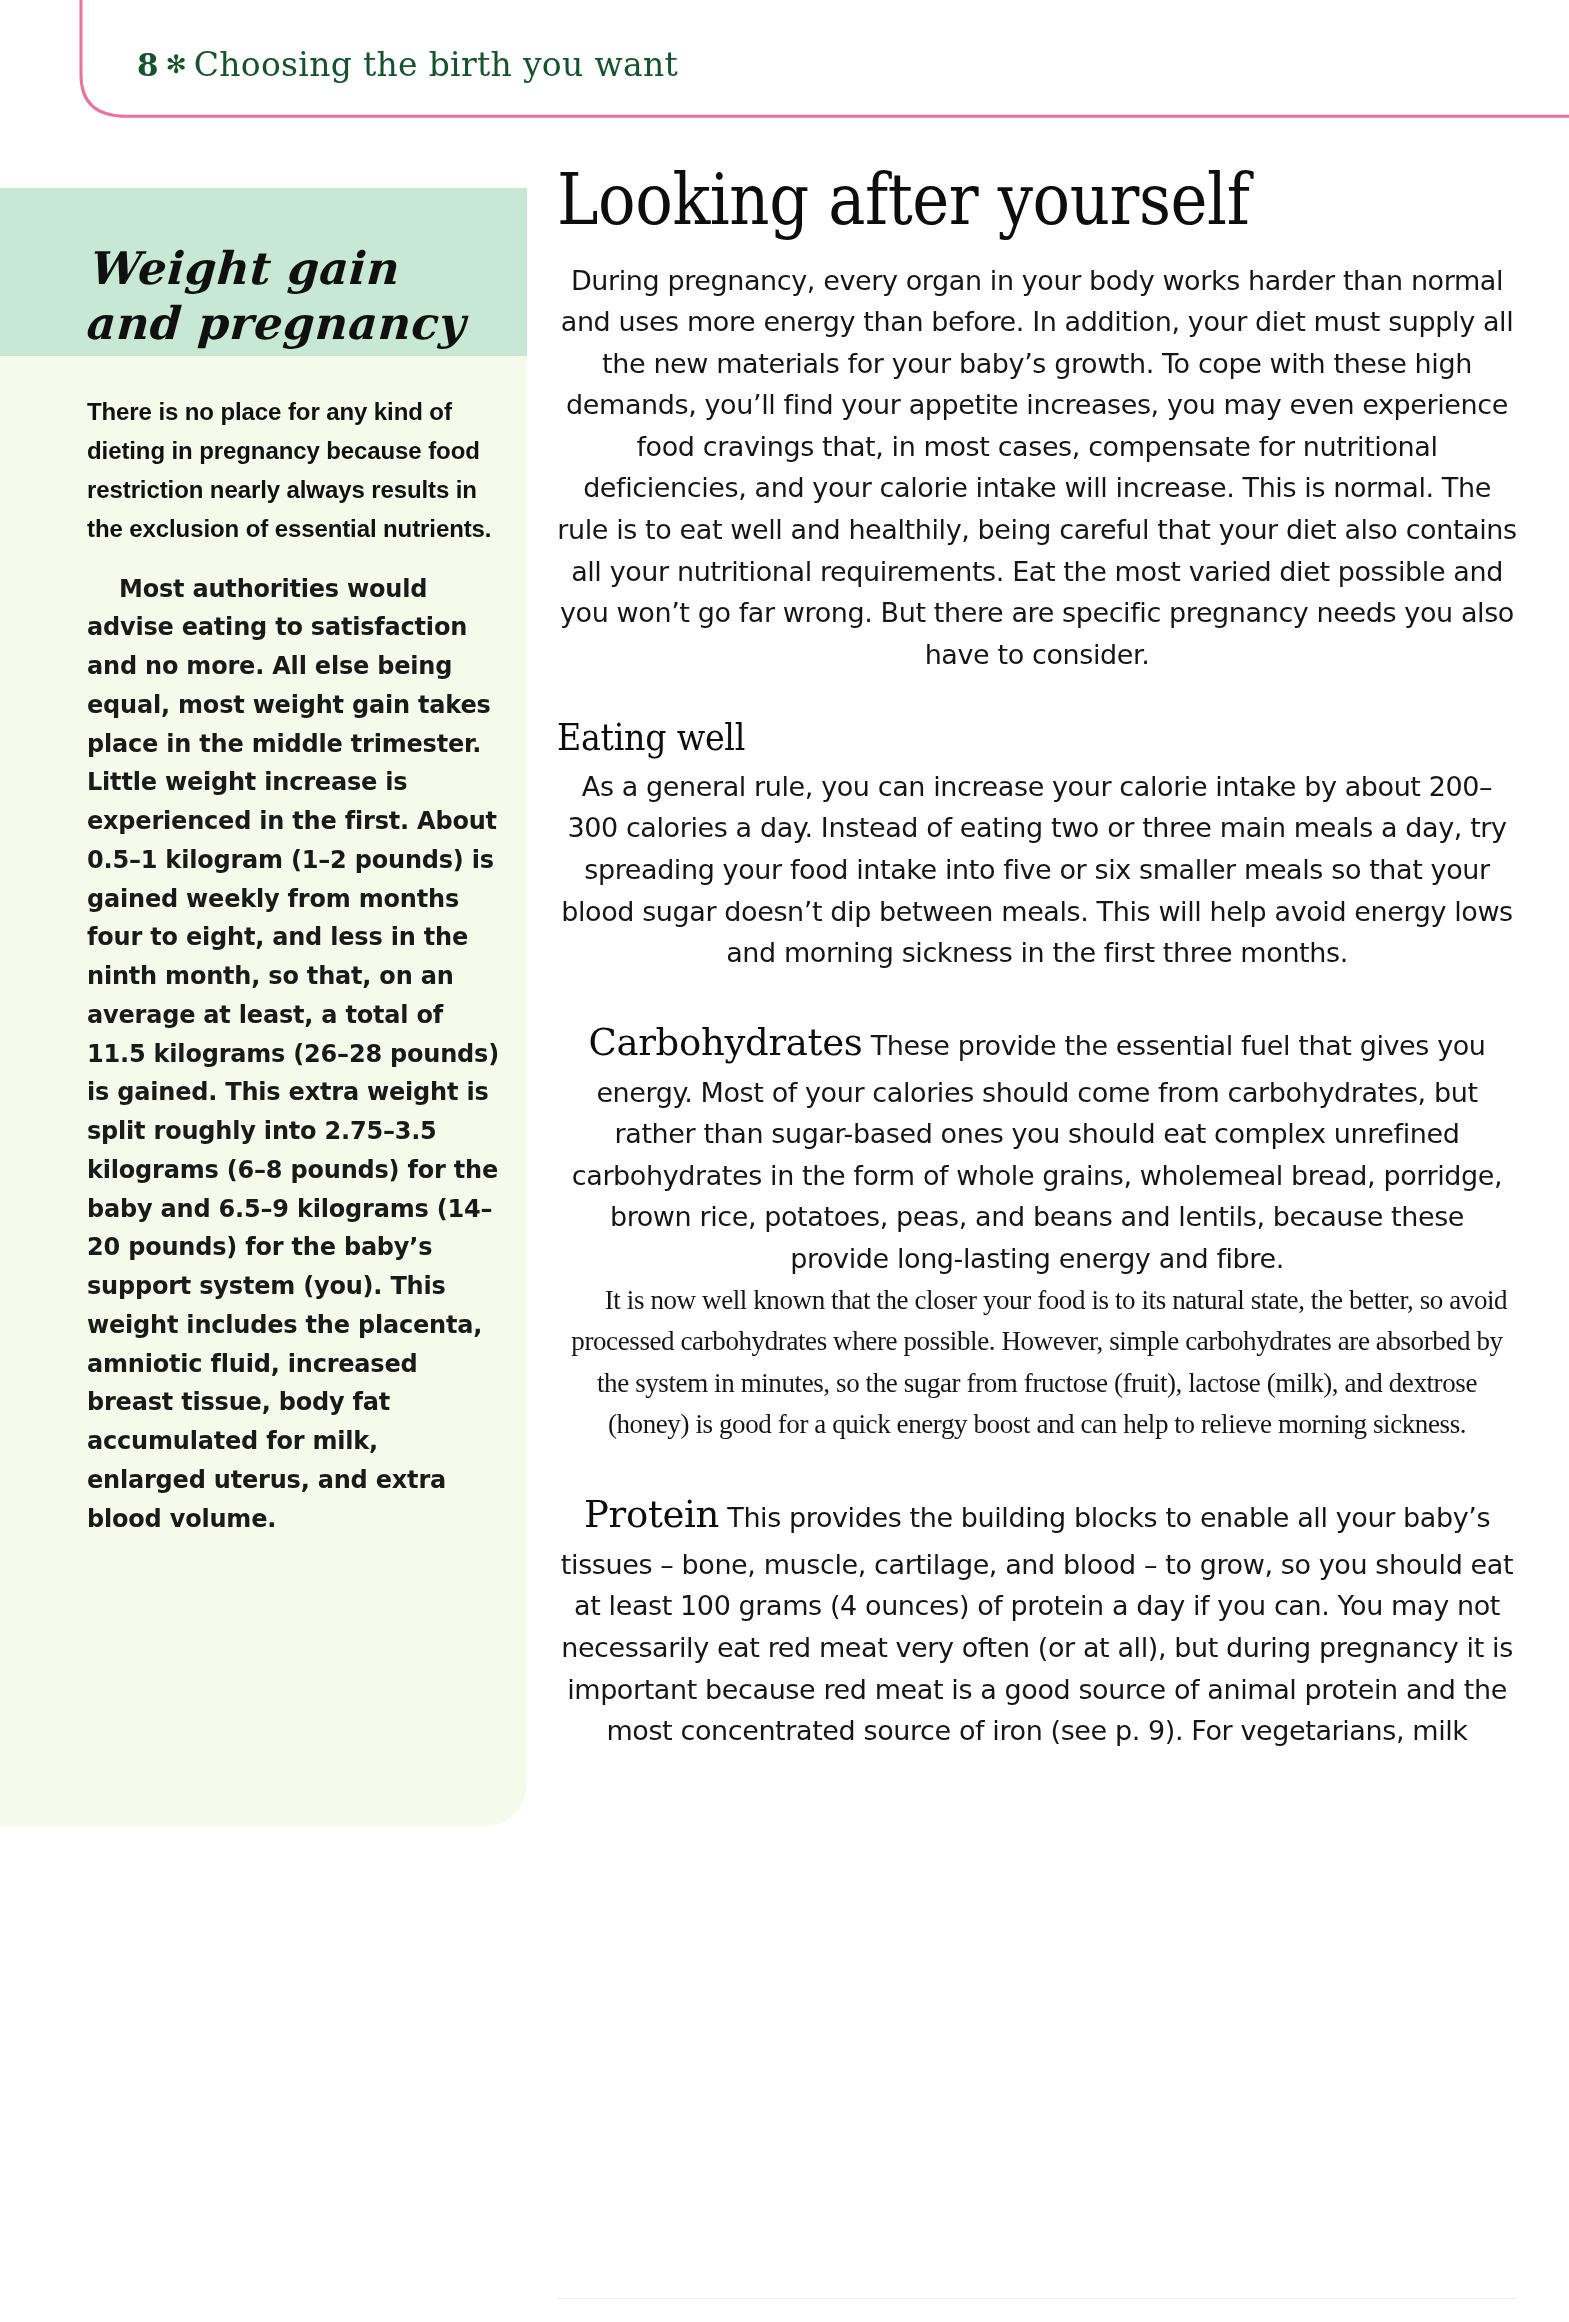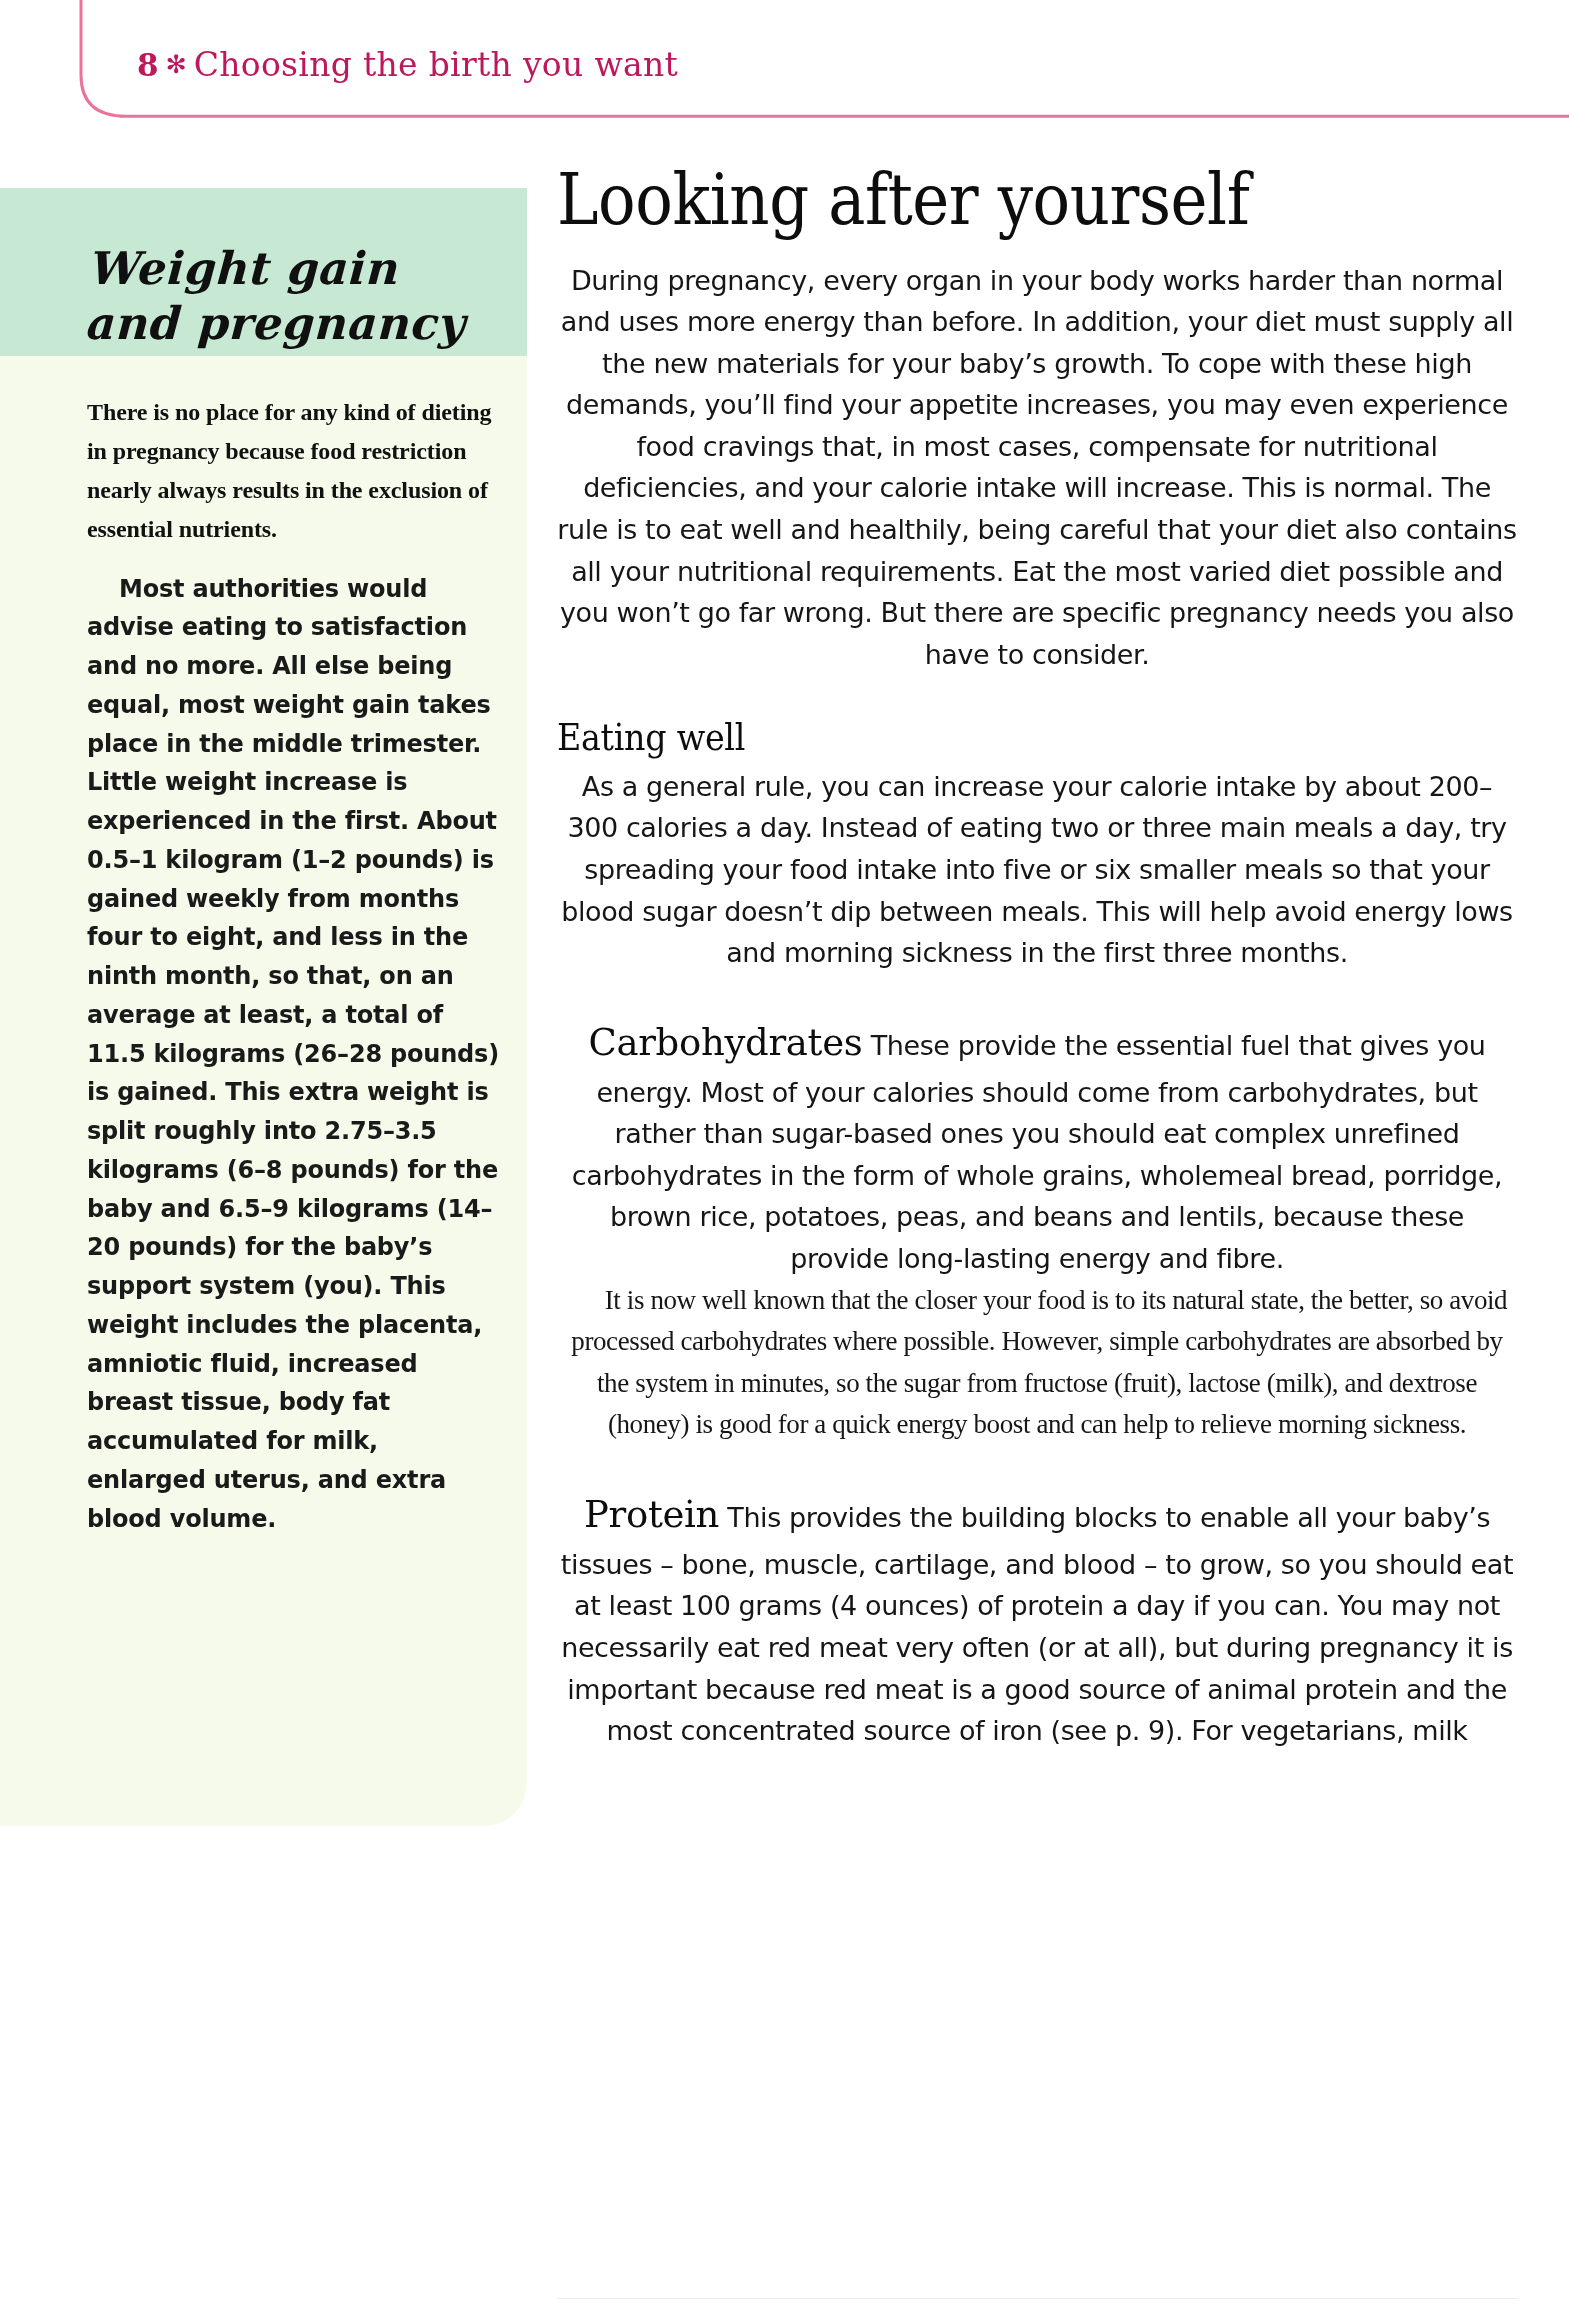--- a/index.html
+++ b/index.html
@@ -28,21 +28,21 @@
     width: 1570px;
     height: 122px;
     pointer-events: none;
   }
   #running-head .head-text {
     position: absolute;
     left: 137px;
     top: 45px;
     font-family: "DejaVu Serif", serif;
     font-size: 33px;
-    color: #be185d;
+    color: #14532d;
     letter-spacing: 0.3px;
     white-space: nowrap;
   }
   #running-head .folio {
     font-weight: bold;
     font-size: 31px;
   }
   #running-head .star {
     font-size: 25.4px;
     position: relative;
@@ -80,21 +80,21 @@
     letter-spacing: 0.5px;
     transform: skewX(-4deg);
   }
   #sidebar-body {
     position: absolute;
     left: 87px;
     top: 205px;
     width: 416px;
   }
   .sb-lead {
-    font-family: Liberation Serif, serif;
+    font-family: Liberation Sans, sans-serif;
     font-weight: bold;
     font-size: 24px;
     line-height: 1.62;
     color: #111111;
     margin: 0 0 21px 0;
     letter-spacing: -0.1px;
   }
   .sb-para {
     font-family: "DejaVu Sans", sans-serif;
     font-size: 24px;

